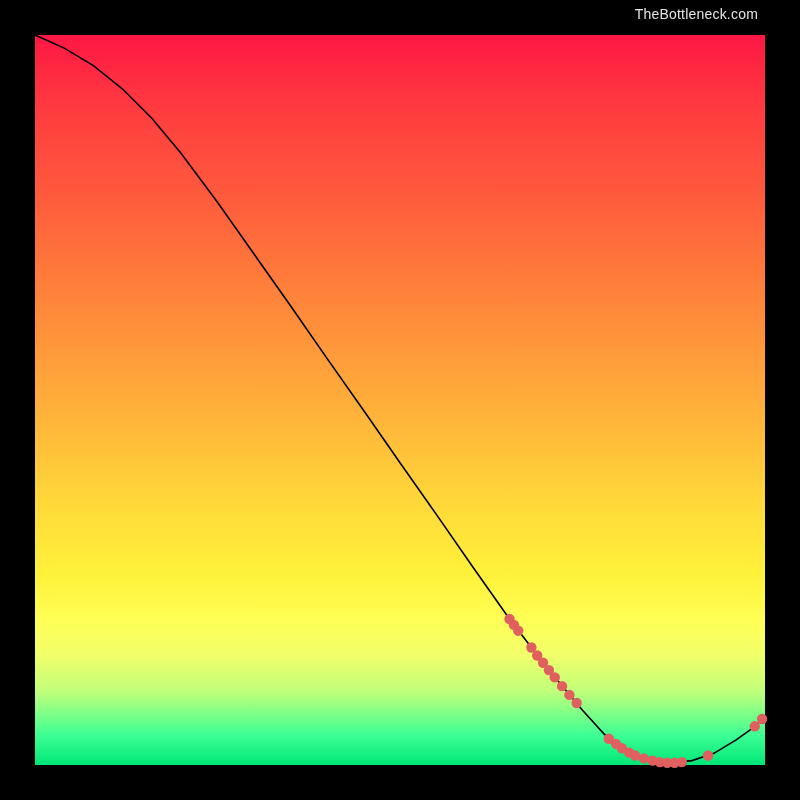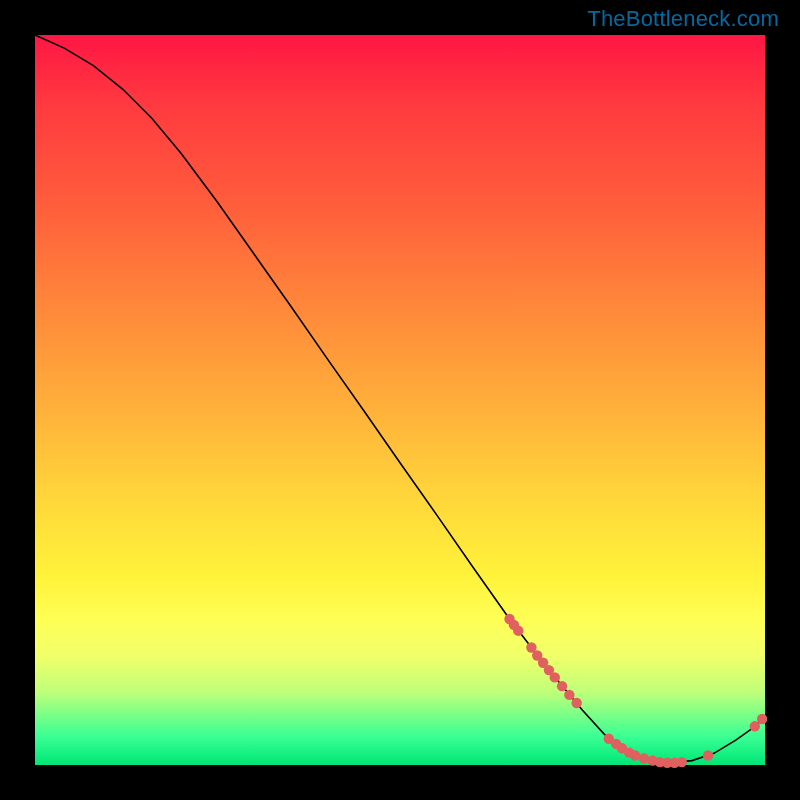--- a/index.html
+++ b/index.html
@@ -28,23 +28,23 @@
       #ffff55 80%,
       #f1ff6a 85%,
       #bfff7a 90%,
       #3cff94 96%,
       #00e676 100%
     );
   }
   .watermark {
     position: absolute;
     top: 6px;
-    right: 21px;
-    color: #0369a1;
-    font-size: 22px;
+    right: 42px;
+    color: #e5e5e5;
+    font-size: 14px;
     letter-spacing: 0.2px;
     font-weight: 400;
     user-select: none;
   }
   svg.plot {
     position: absolute;
     left: 35px;
     top: 35px;
     width: 730px;
     height: 730px;

